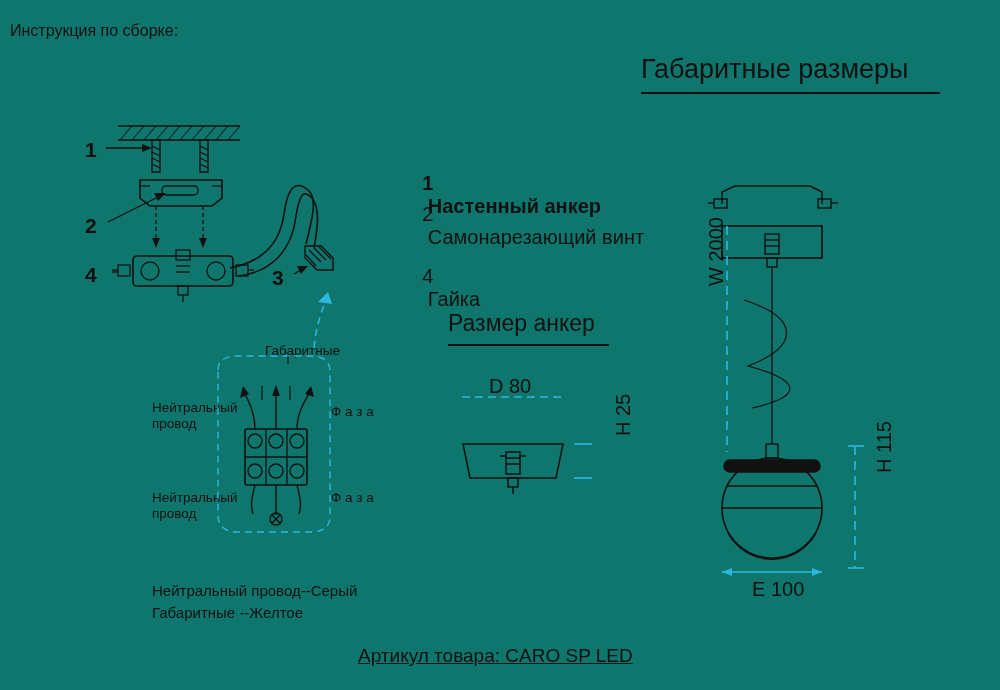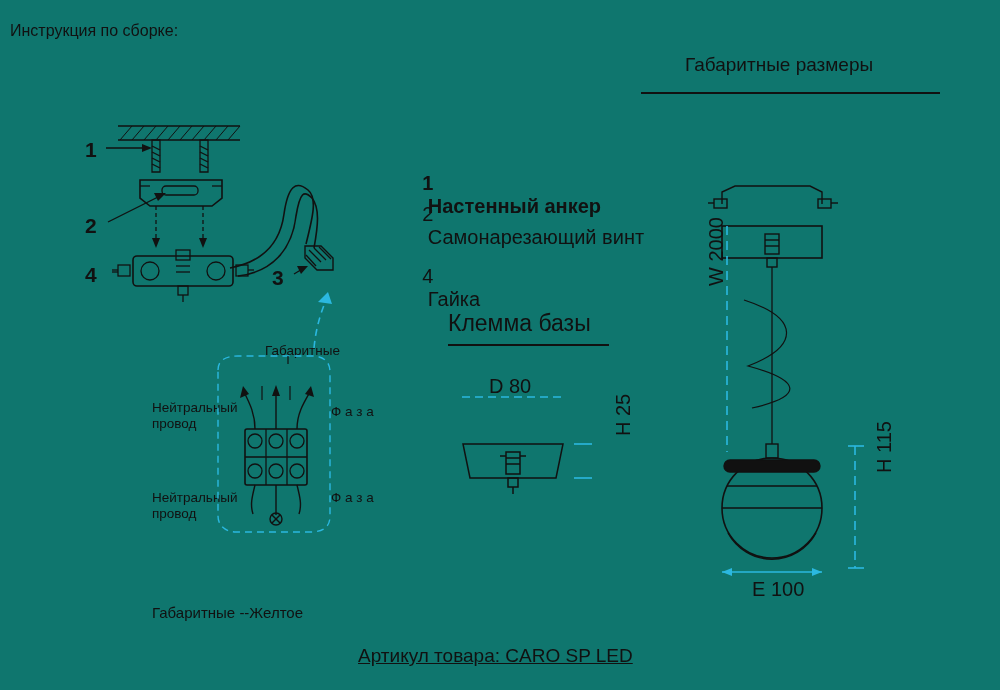--- a/index.html
+++ b/index.html
@@ -17,23 +17,22 @@
     height: 690px;
     overflow: hidden;
     background: #0f766e;
   }
   .txt {
     position: absolute;
     white-space: pre;
     line-height: 1.15;
   }
   .title-main {
-    font-size: 19px;
-    color: #111;
-    margin-left: 44px;
+    font-size: 27px;
+    color: #111;
   }
   .title-sub {
     font-size: 23px;
     color: #111;
   }
   .rule {
     position: absolute;
     background: #111;
     height: 2px;
   }
@@ -74,21 +73,21 @@
 </head>
 <body>
 
 <div id="sheet">
 
   <div class="txt" style="left:10px; top:22px;">Инструкция по сборке:</div>
 
   <div class="txt title-main" style="left:641px; top:54px;">Габаритные размеры</div>
   <div class="rule" style="left:641px; top:92px; width:299px;"></div>
 
-  <div class="txt title-sub" style="left:448px; top:310px;">Клемма базы</div>
+  <div class="txt title-sub" style="left:448px; top:310px;">Размер анкер</div>
   <div class="rule" style="left:448px; top:344px; width:161px;"></div>
 
   <div class="txt legend" style="left:400px; top:149px;font-weight:bold;">
     <span>1</span>
     <span>&nbsp;</span><span>Настенный анкер</span>
   </div>
   <div class="txt legend" style="left:400px; top:180px;">
     <span>2</span>
     <span>&nbsp;</span><span>Самонарезающий винт</span>
   </div>
@@ -103,20 +102,21 @@
   <div class="txt callout-num" style="left:85px; top:263px;">4</div>
 
   <div class="txt small-ru" style="left:265px; top:343px;">Габаритные</div>
   <div class="txt small-ru" style="left:152px; top:400px;">Нейтральный
 провод</div>
   <div class="txt small-ru" style="left:152px; top:490px;">Нейтральный
 провод</div>
   <div class="txt small-ru" style="left:331px; top:404px;">Ф а з а</div>
   <div class="txt small-ru" style="left:331px; top:490px;">Ф а з а</div>
 
+  <div class="txt small-ru" style="left:152px; top:582px; font-size:15px;">Нейтральный провод--Серый</div>
   <div class="txt small-ru" style="left:152px; top:604px; font-size:15px;">Габаритные --Желтое</div>
 
   <div class="txt dim-label" style="left:489px; top:375px;">D 80</div>
   <div class="txt dim-label-v" style="left:612px; top:436px;">H 25</div>
 
   <div class="txt dim-label-v" style="left:705px; top:286px;">W 2000</div>
   <div class="txt dim-label-v" style="left:873px; top:473px;">H 115</div>
   <div class="txt dim-label" style="left:752px; top:578px;">E 100</div>
 
   <div class="txt footer" style="left:358px; top:645px;text-decoration:underline;">Артикул товара: CARO SP LED</div>

